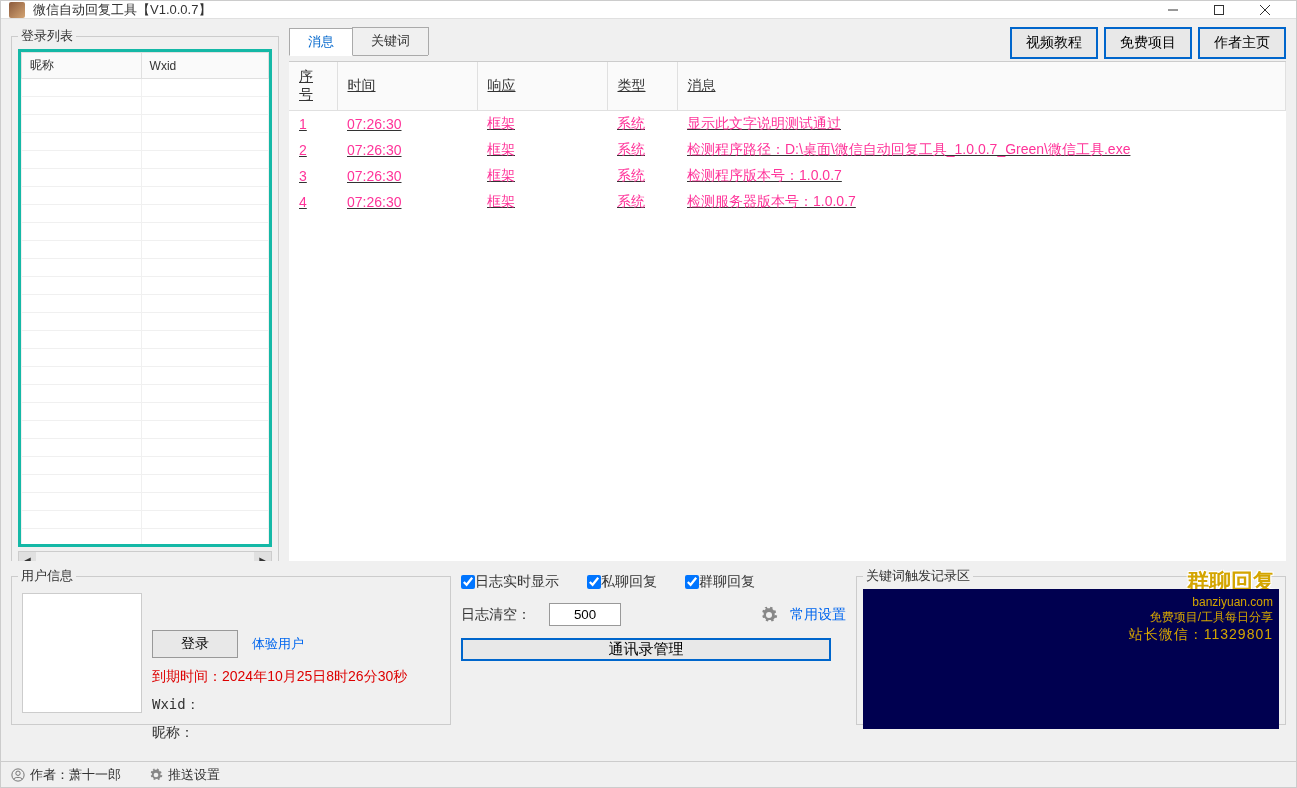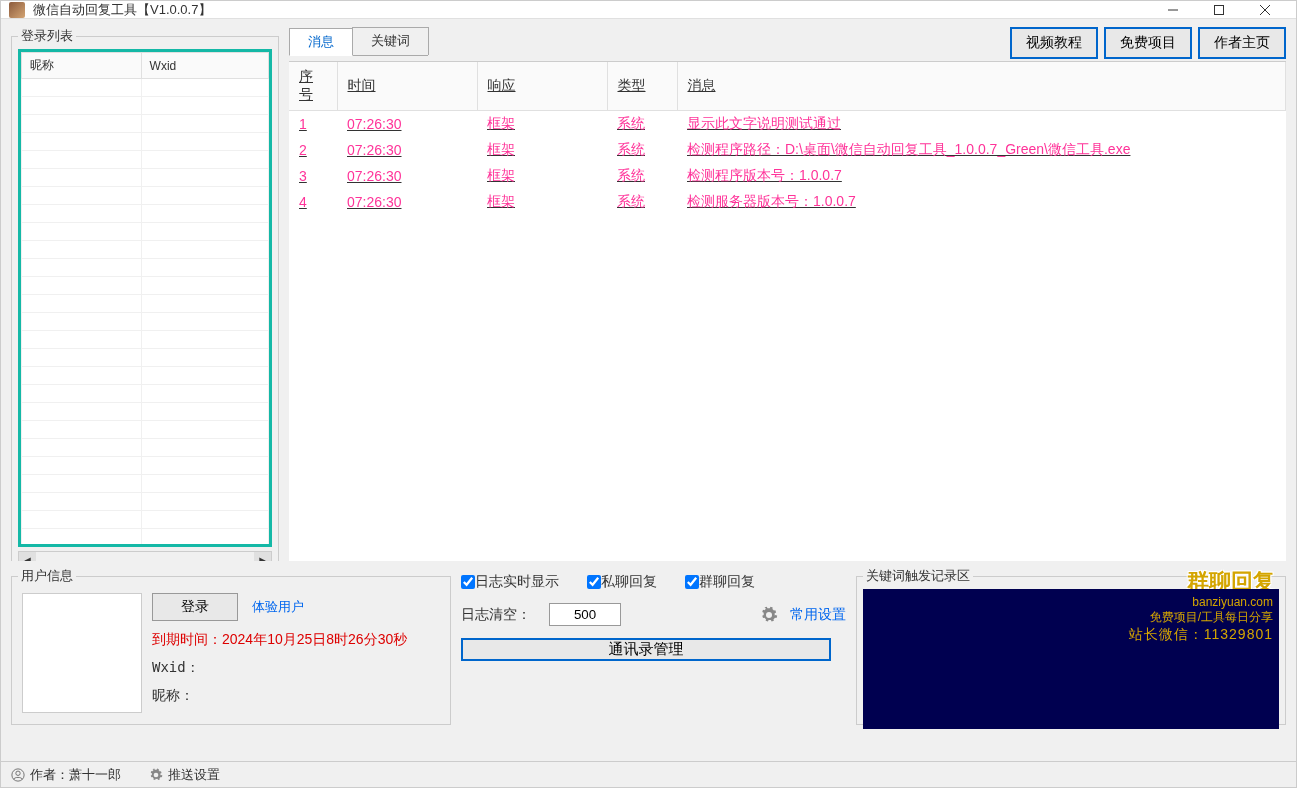--- a/index.html
+++ b/index.html
@@ -35,21 +35,21 @@
 .msg-table th { text-align: left; padding: 6px 10px; border-right: 1px solid #e0e0e0; border-bottom: 1px solid #e0e0e0; font-weight: normal; background:#fafafa; }
 .msg-table td { padding: 4px 10px; color: #ff3399; white-space: nowrap; }
 .msg-table th:nth-child(1), .msg-table td:nth-child(1){width:48px;}
 .msg-table th:nth-child(2), .msg-table td:nth-child(2){width:140px;}
 .msg-table th:nth-child(3), .msg-table td:nth-child(3){width:130px;}
 .msg-table th:nth-child(4), .msg-table td:nth-child(4){width:70px;}
 .bottom-area { display:flex; padding: 6px 10px 4px 10px; gap: 10px; height: 168px; }
 .user-info { width: 440px; }
 .user-info-body { display:flex; gap:10px; padding:4px; }
 .avatar-box { width: 120px; height: 120px; border: 1px solid #ccc; background:#fff; }
-.user-details { flex:1; display:flex; flex-direction:column; gap:10px; }
+.user-details { flex:1; display:flex; flex-direction:column; gap:10px;margin-top:37px; }
 .login-row { display:flex; gap:14px; align-items:center; }
 .login-btn { padding: 4px 28px; border: 1px solid #999; background:#e8e8e8; cursor:pointer; font-size:14px; }
 .trial-link { color:#0066ee; cursor:pointer; }
 .expire { color:#d00; font-size:14px; }
 .info-line { font-size:14px; font-family:"SimSun",monospace; }
 .settings-panel { flex:1; display:flex; flex-direction:column; padding: 6px 0; gap:12px; }
 .check-row { display:flex; gap:28px; align-items:center; font-size:14px; }
 .check-row label { display:flex; align-items:center; cursor:pointer;justify-content:flex-end; }
 .clear-row { display:flex; align-items:center; gap:18px; font-size:14px; }
 .num-input { width:72px; text-align:center; padding:3px; border:1px solid #999; }

